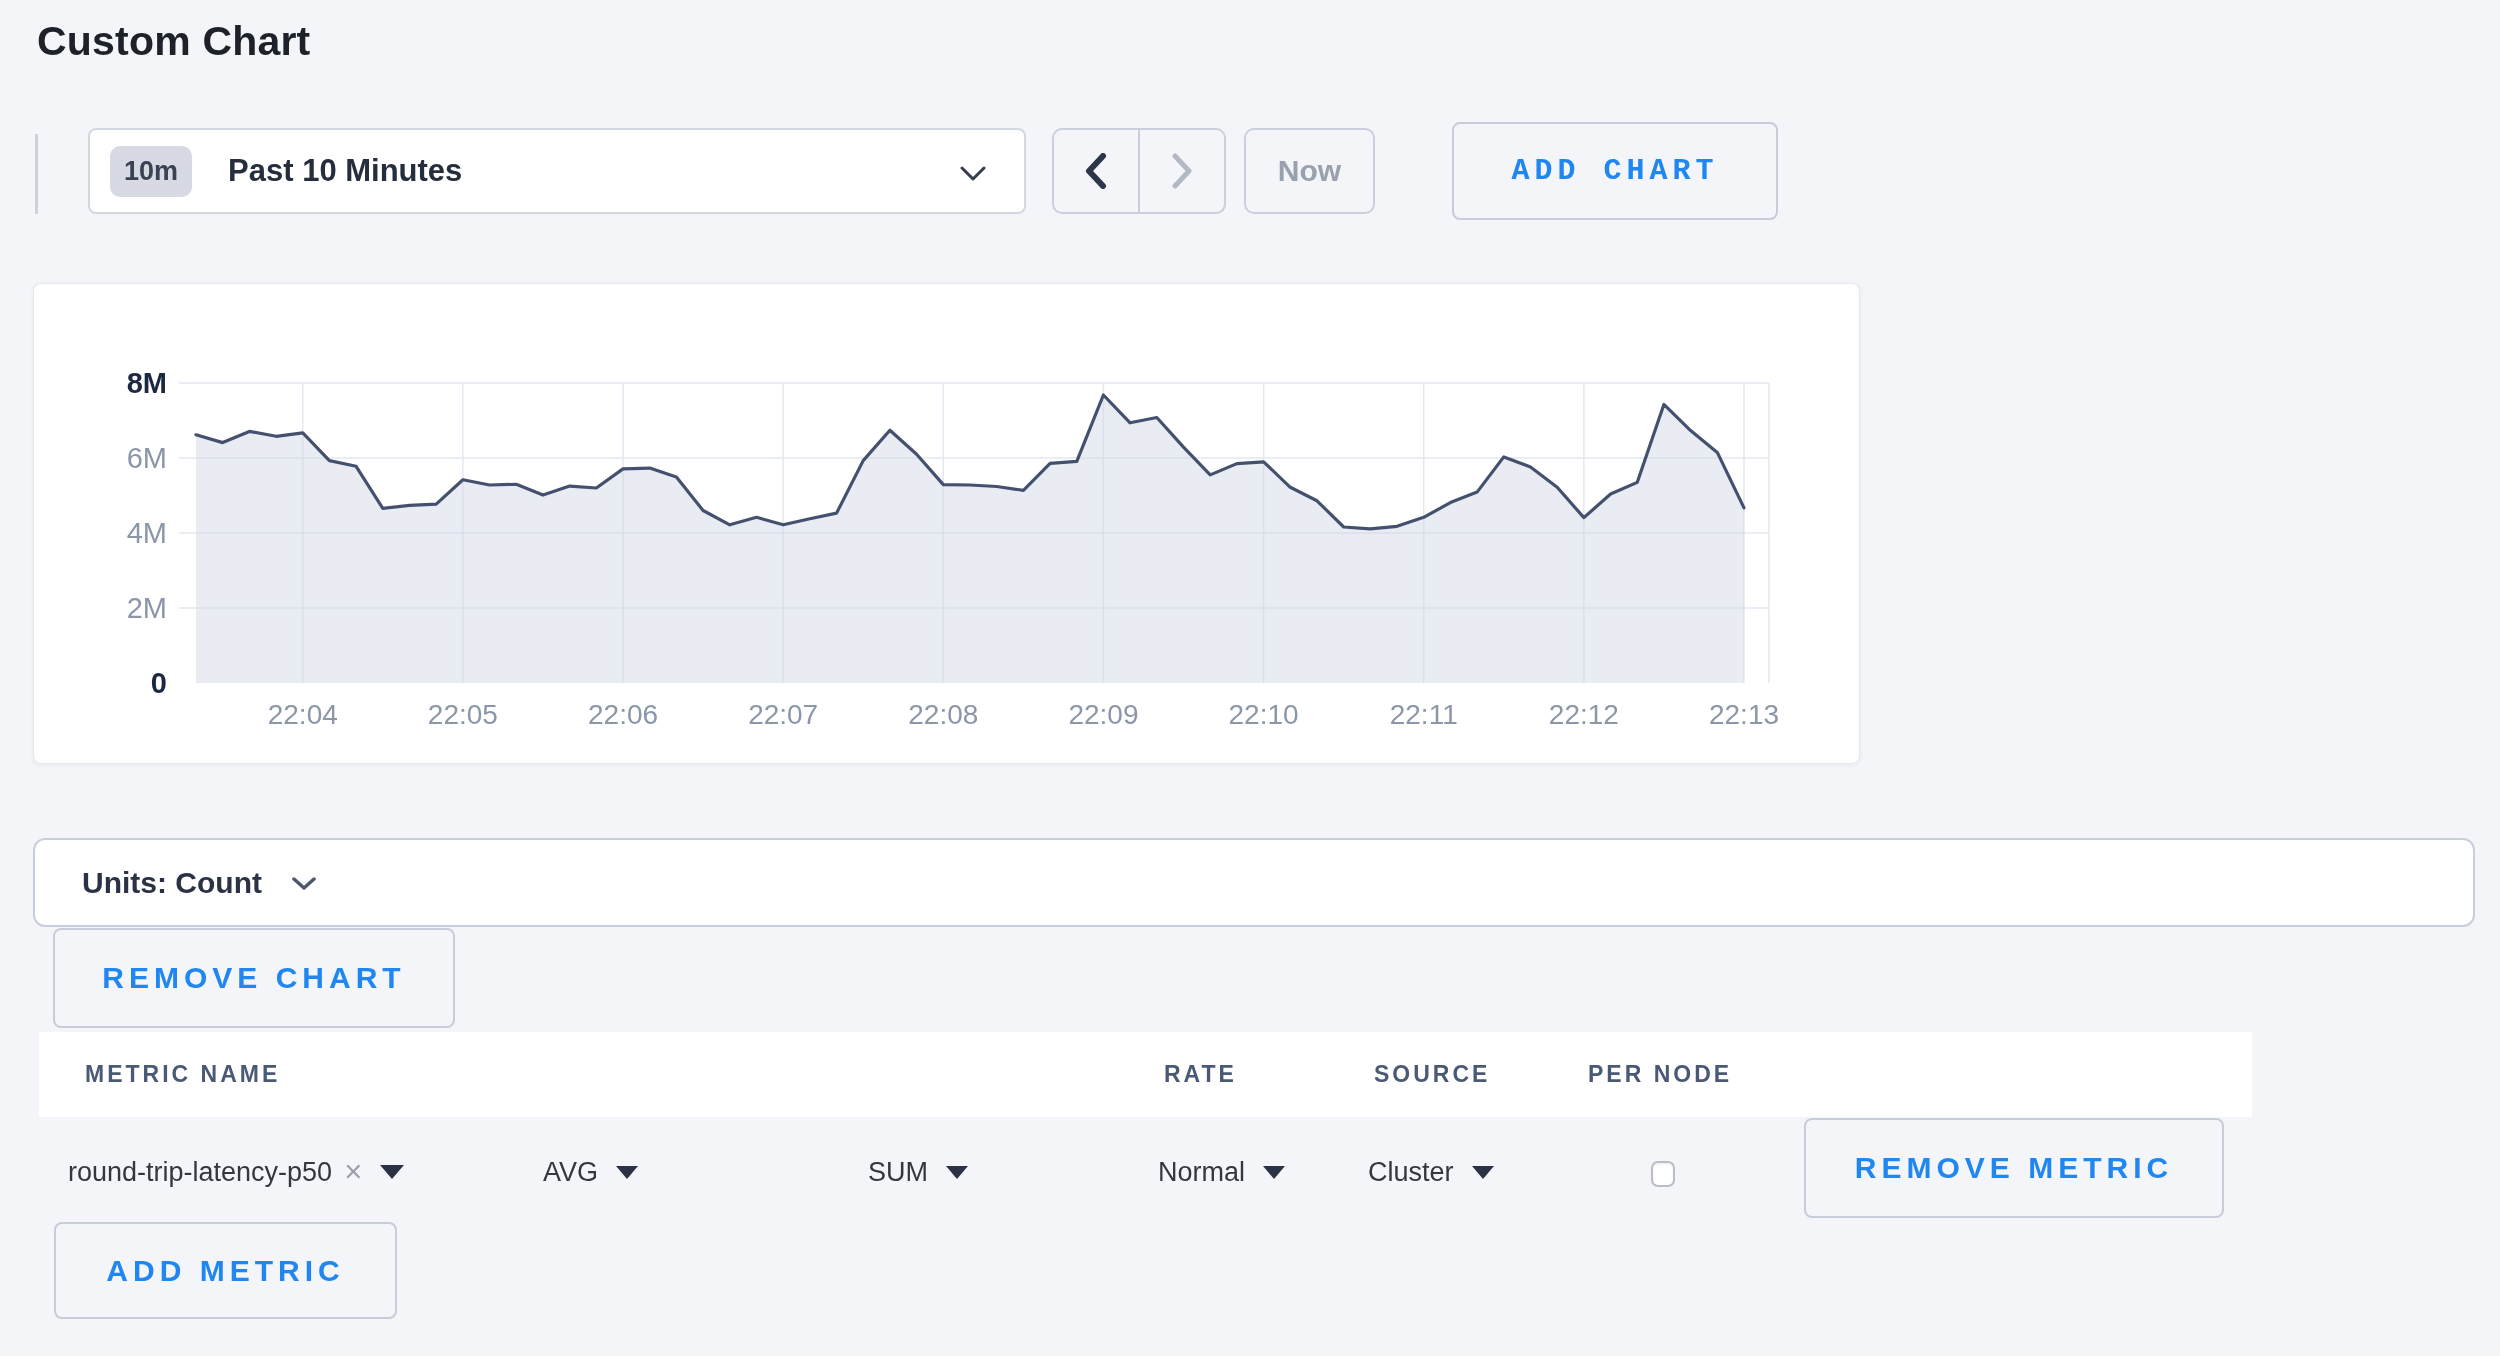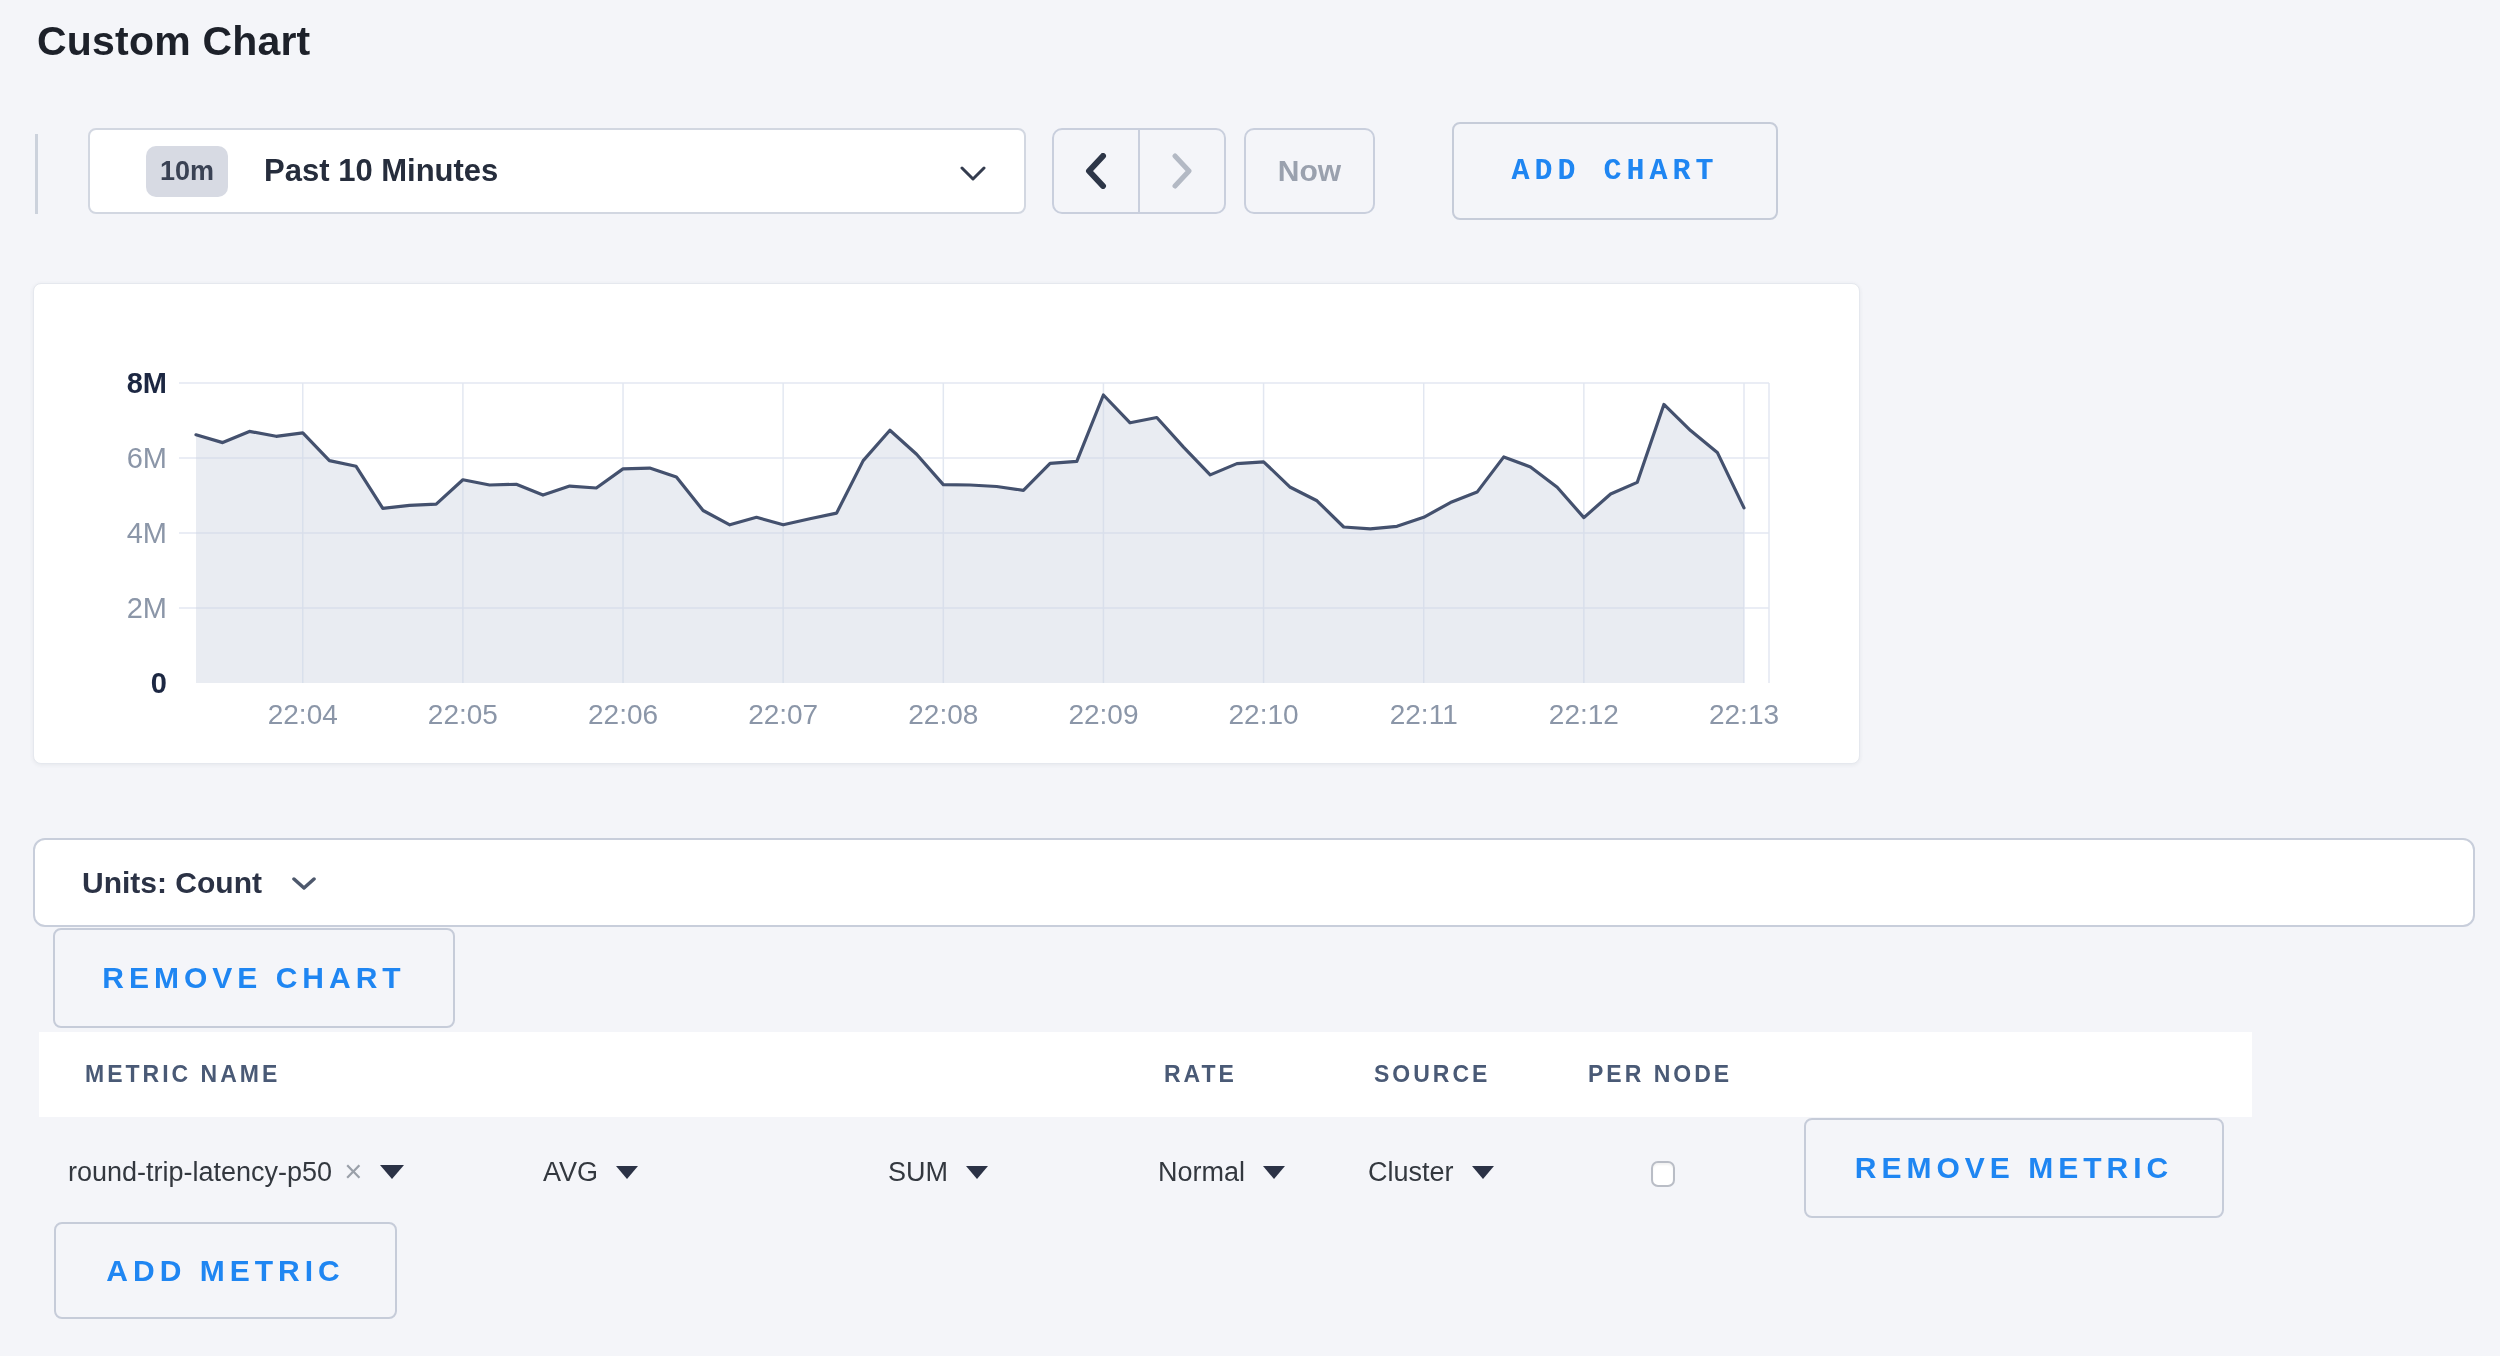--- a/index.html
+++ b/index.html
@@ -11,21 +11,21 @@
   }
   .abs{position:absolute;}
   .page-title{
     left:37px;top:18px;font-size:41px;font-weight:600;color:#1d212a;letter-spacing:.2px;
   }
   
   .left-rule{left:35px;top:134px;width:3px;height:80px;background:#ccd2dc;}
   .time-dropdown{
     left:88px;top:128px;width:938px;height:86px;background:#ffffff;
     border:2px solid #d2d7e1;border-radius:8px;box-sizing:border-box;
-    display:flex;align-items:center;cursor:pointer;padding-left:36px;
+    display:flex;align-items:center;cursor:pointer;
   }
   .time-badge{
     margin-left:20px;background:#d7dae3;border-radius:10px;
     padding:10px 14px;font-size:27px;font-weight:700;color:#3a4254;
   }
   .time-label{margin-left:36px;font-size:31px;font-weight:700;color:#262d3c;}
   .time-caret{position:absolute;right:38px;top:36px;}
   .btn-outline{
     box-sizing:border-box;border:2px solid #c9cfdd;border-radius:10px;
     display:flex;align-items:center;justify-content:center;cursor:pointer;
@@ -186,21 +186,21 @@
 
 <div class="abs cell" style="left:543px;top:1146px;">
   <span class="txt">AVG</span>
   <span class="caret-down">
     <svg width="22" height="13" viewBox="0 0 22 13">
         <polygon points="0,0 22,0 11,13" fill="#2b3246"></polygon>
       </svg>
   </span>
 </div>
 
-<div class="abs cell" style="left:868px;top:1146px;margin-left:20px;">
+<div class="abs cell" style="left:868px;top:1146px;">
   <span class="txt">SUM</span>
   <span class="caret-down">
     <svg width="22" height="13" viewBox="0 0 22 13">
         <polygon points="0,0 22,0 11,13" fill="#2b3246"></polygon>
       </svg>
   </span>
 </div>
 
 <div class="abs cell" style="left:1158px;top:1146px;">
   <span class="txt">Normal</span>

